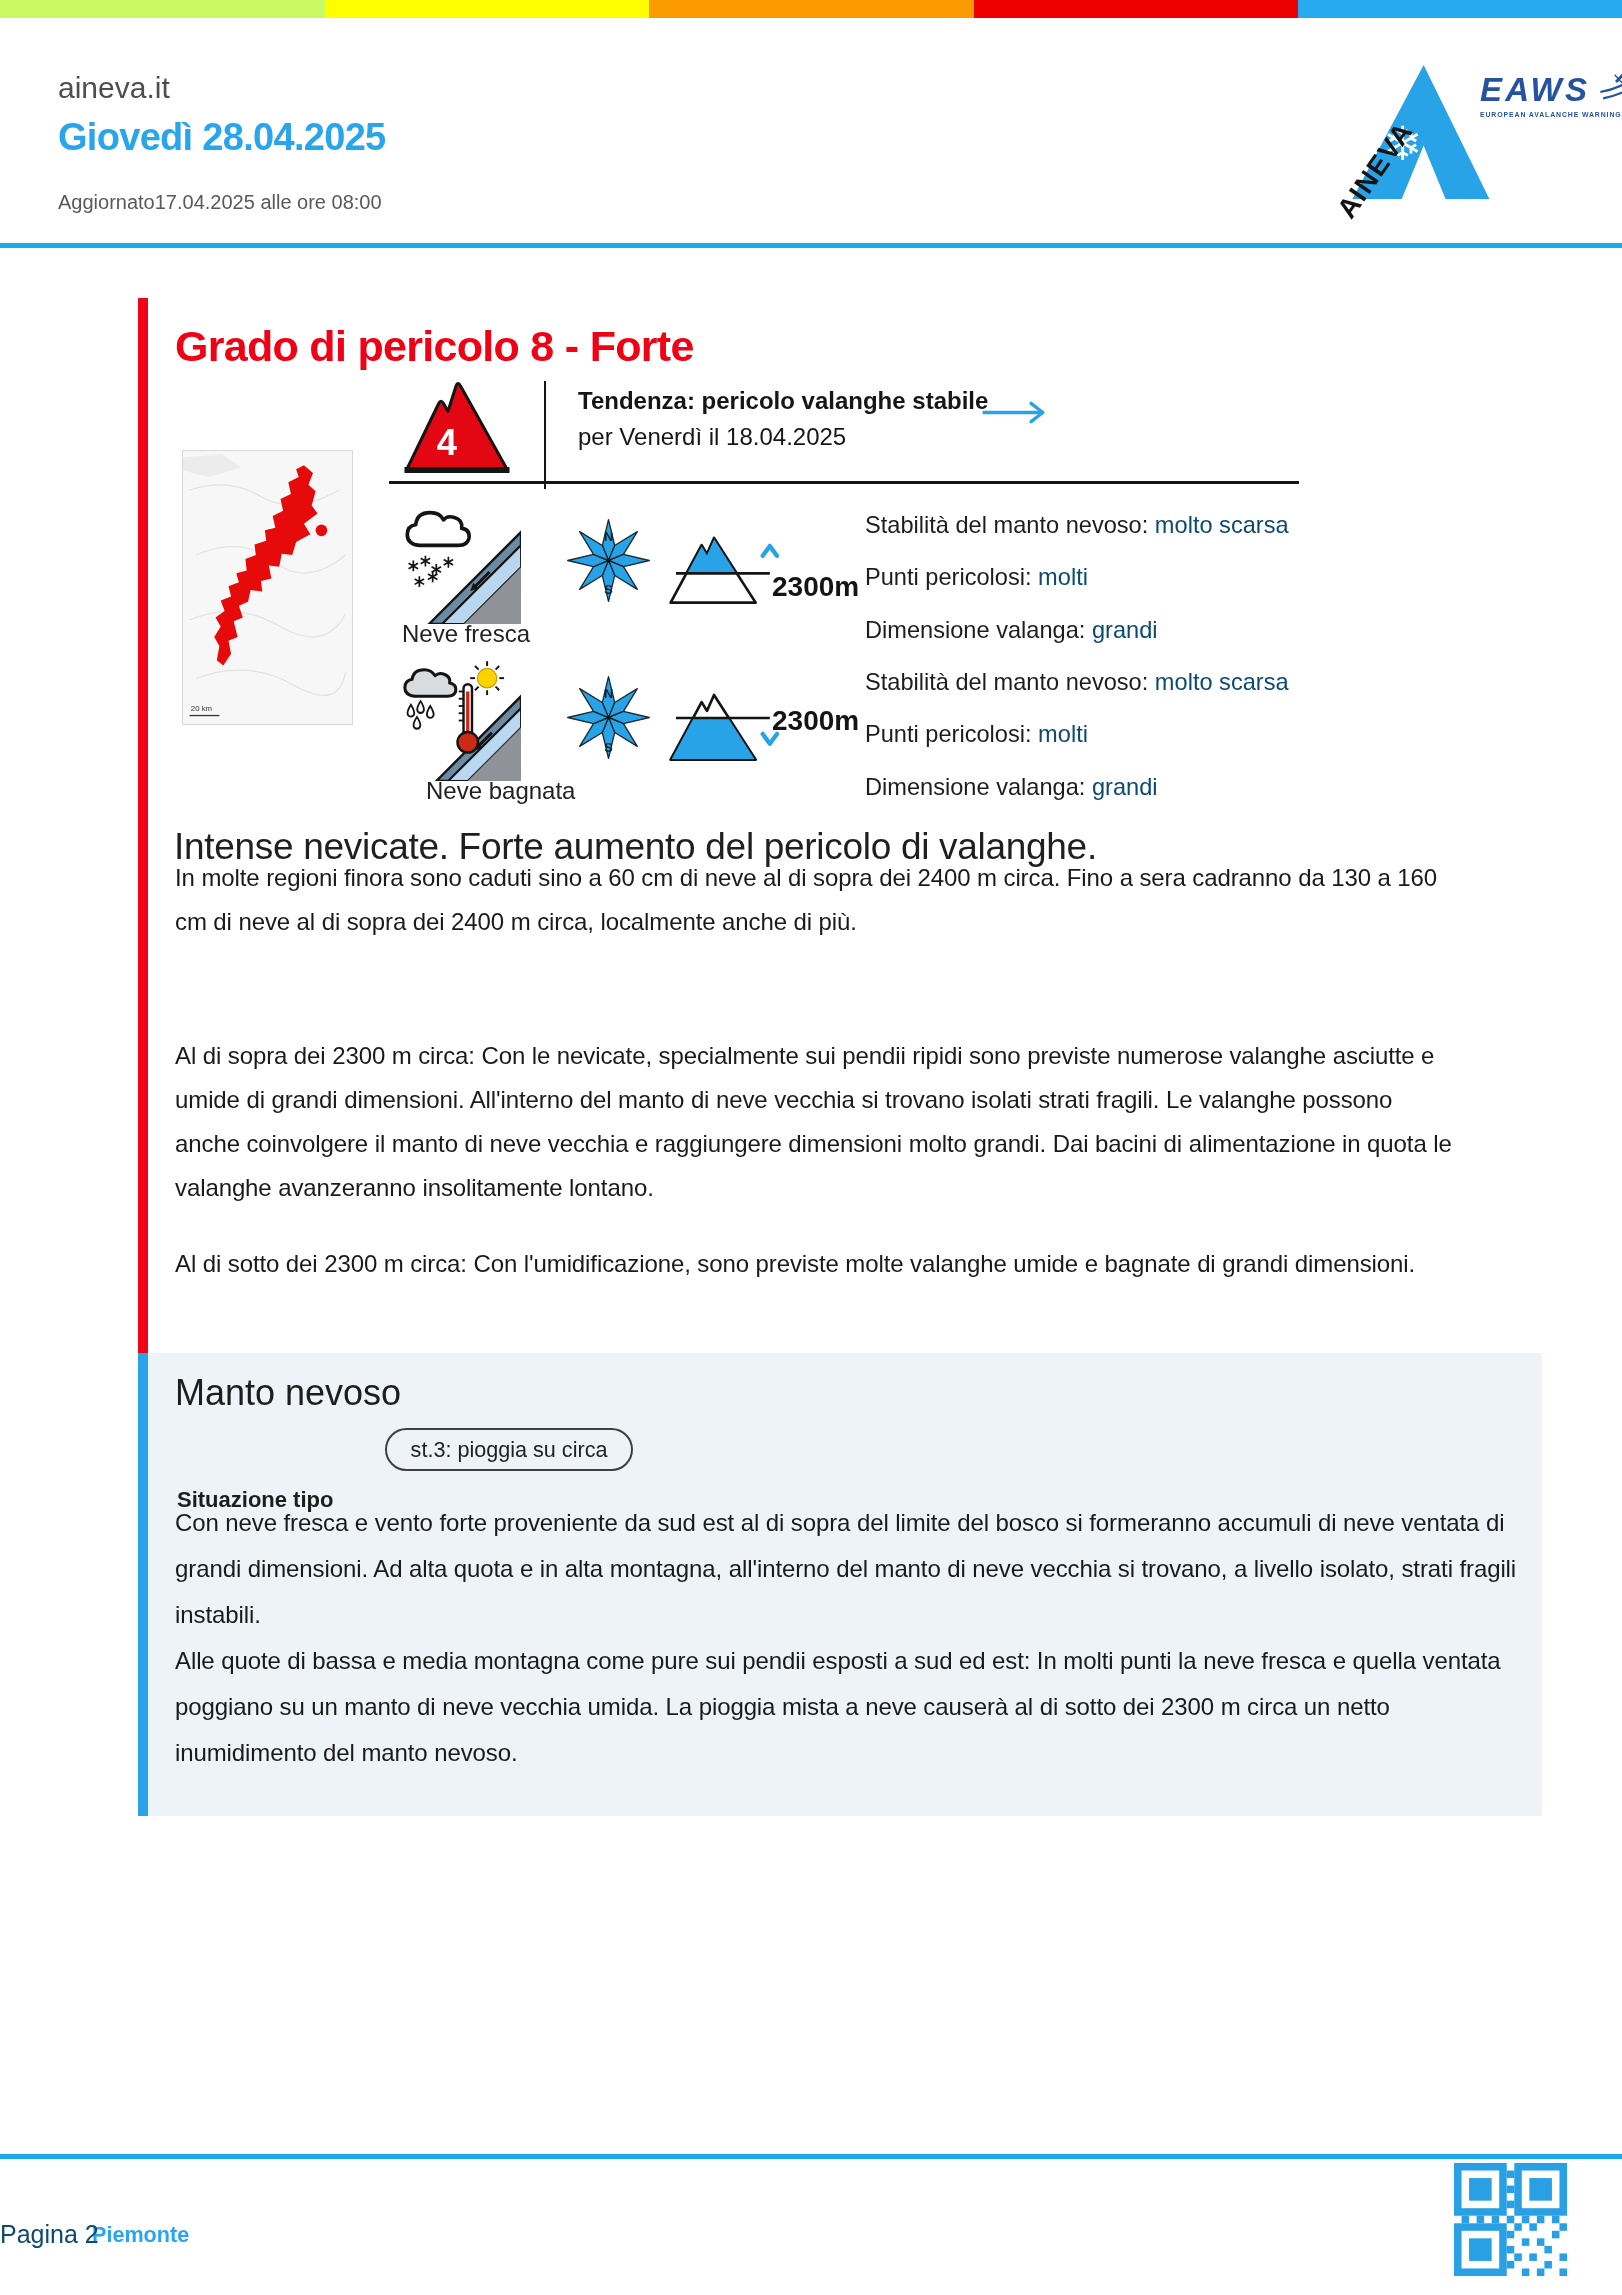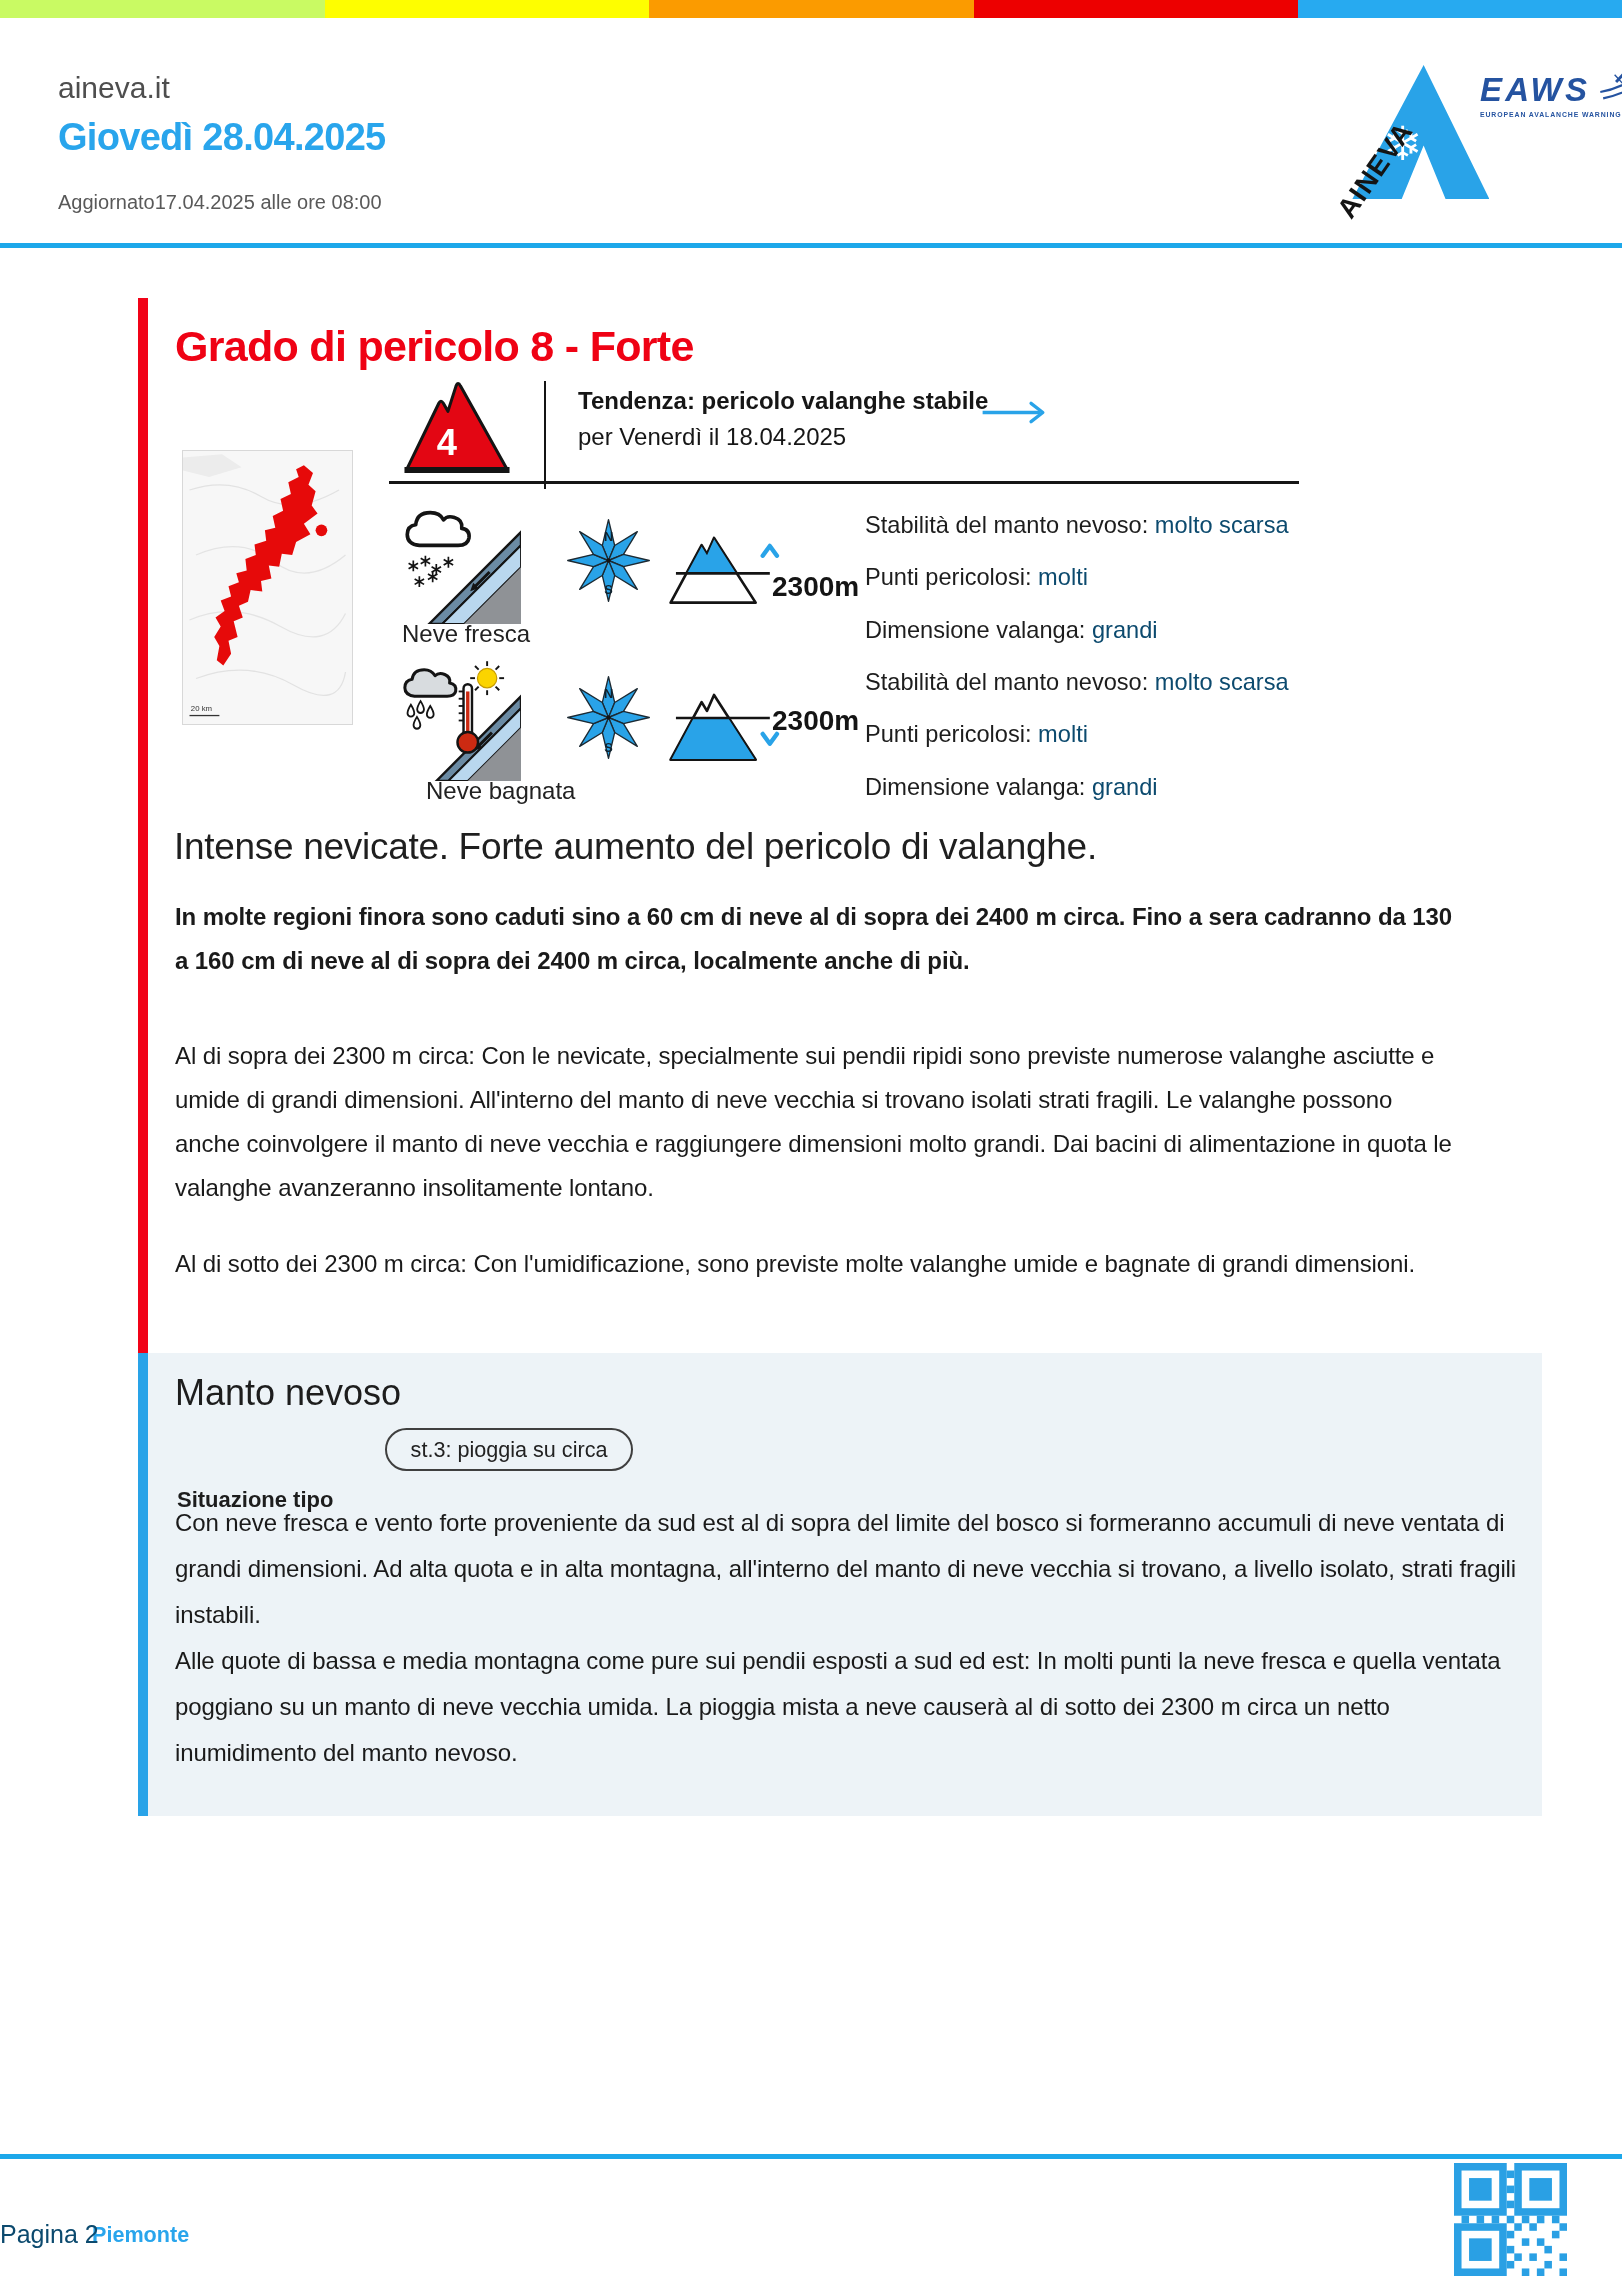--- a/index.html
+++ b/index.html
@@ -60,21 +60,21 @@
 
   .facts { position:absolute; left:865px; width:458px; font-size:23.6px; color:#1d1d1d; }
   .facts .line { position:absolute; left:0; white-space:nowrap; }
   .facts .v { color:#0c4a6e; }
   .f1 { top:512px; } .f2 { top:669px; }
   .l1 { top:0; } .l2 { top:52px; } .l3 { top:105px; }
 
   
   .headline { position:absolute; left:174px; top:826px; font-size:37px; color:#1f1f1f; letter-spacing:-0.3px; }
   .para { position:absolute; left:175px; width:1283px; font-size:24px; line-height:44px; color:#1a1a1a; letter-spacing:-0.1px; }
-  .p1 { top:895px;font-weight:bold; } .p2 { top:1026px;margin-top:8px; } .p3 { top:1242px; }
+  .p1 { top:856px; } .p2 { top:1026px;margin-top:8px; } .p3 { top:1242px; }
 
   
   .manto-bg { position:absolute; left:148px; top:1353px; width:1394px; height:463px; background:#edf3f7; }
   .manto-title { position:absolute; left:175px; top:1372px; font-size:36px; color:#1d1d1d; }
   .sit-label { position:absolute; left:177px; top:1487px; font-size:22px; font-weight:bold; color:#1d1d1d; }
   .sit-pill { position:absolute; left:385px; top:1428px; font-size:21.6px; color:#222;
     border:2px solid #3f3f3f; border-radius:22px; padding:6.5px 23.6px; background:transparent; }
   .manto-para { position:absolute; left:175px; top:1500px; width:1348px; font-size:24px; line-height:46px; color:#1a1a1a; letter-spacing:-0.1px; }
 
   

